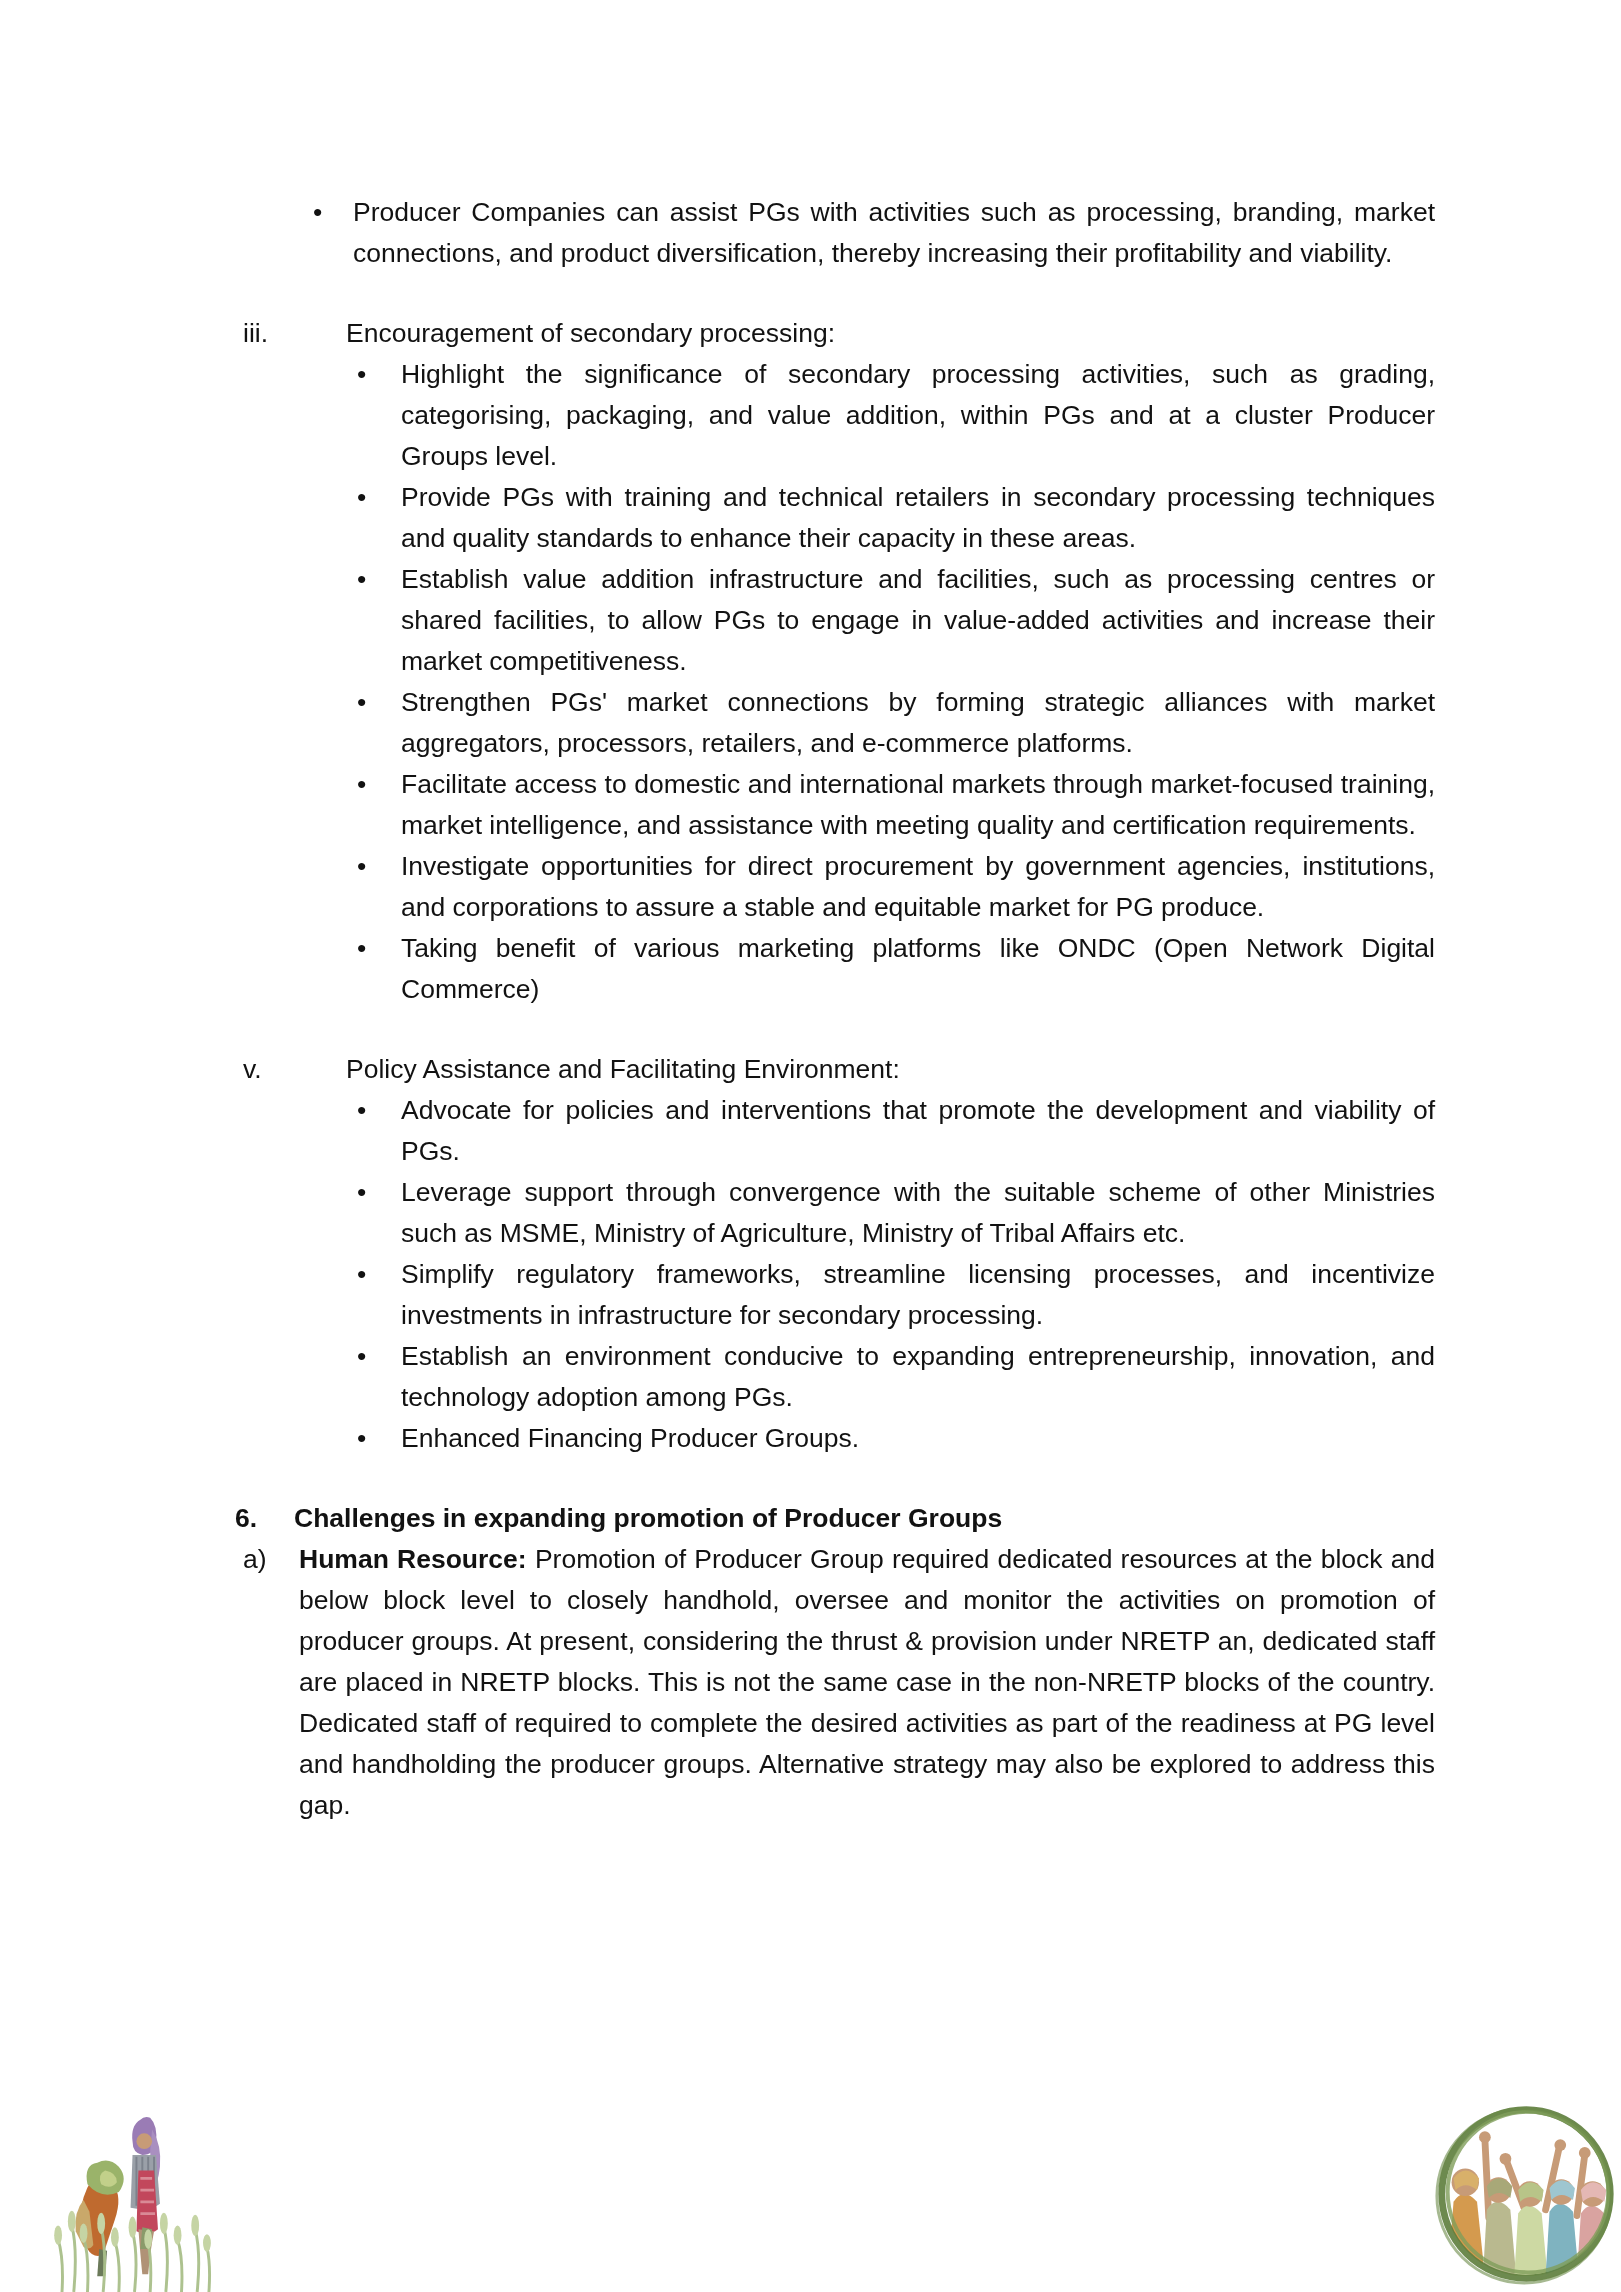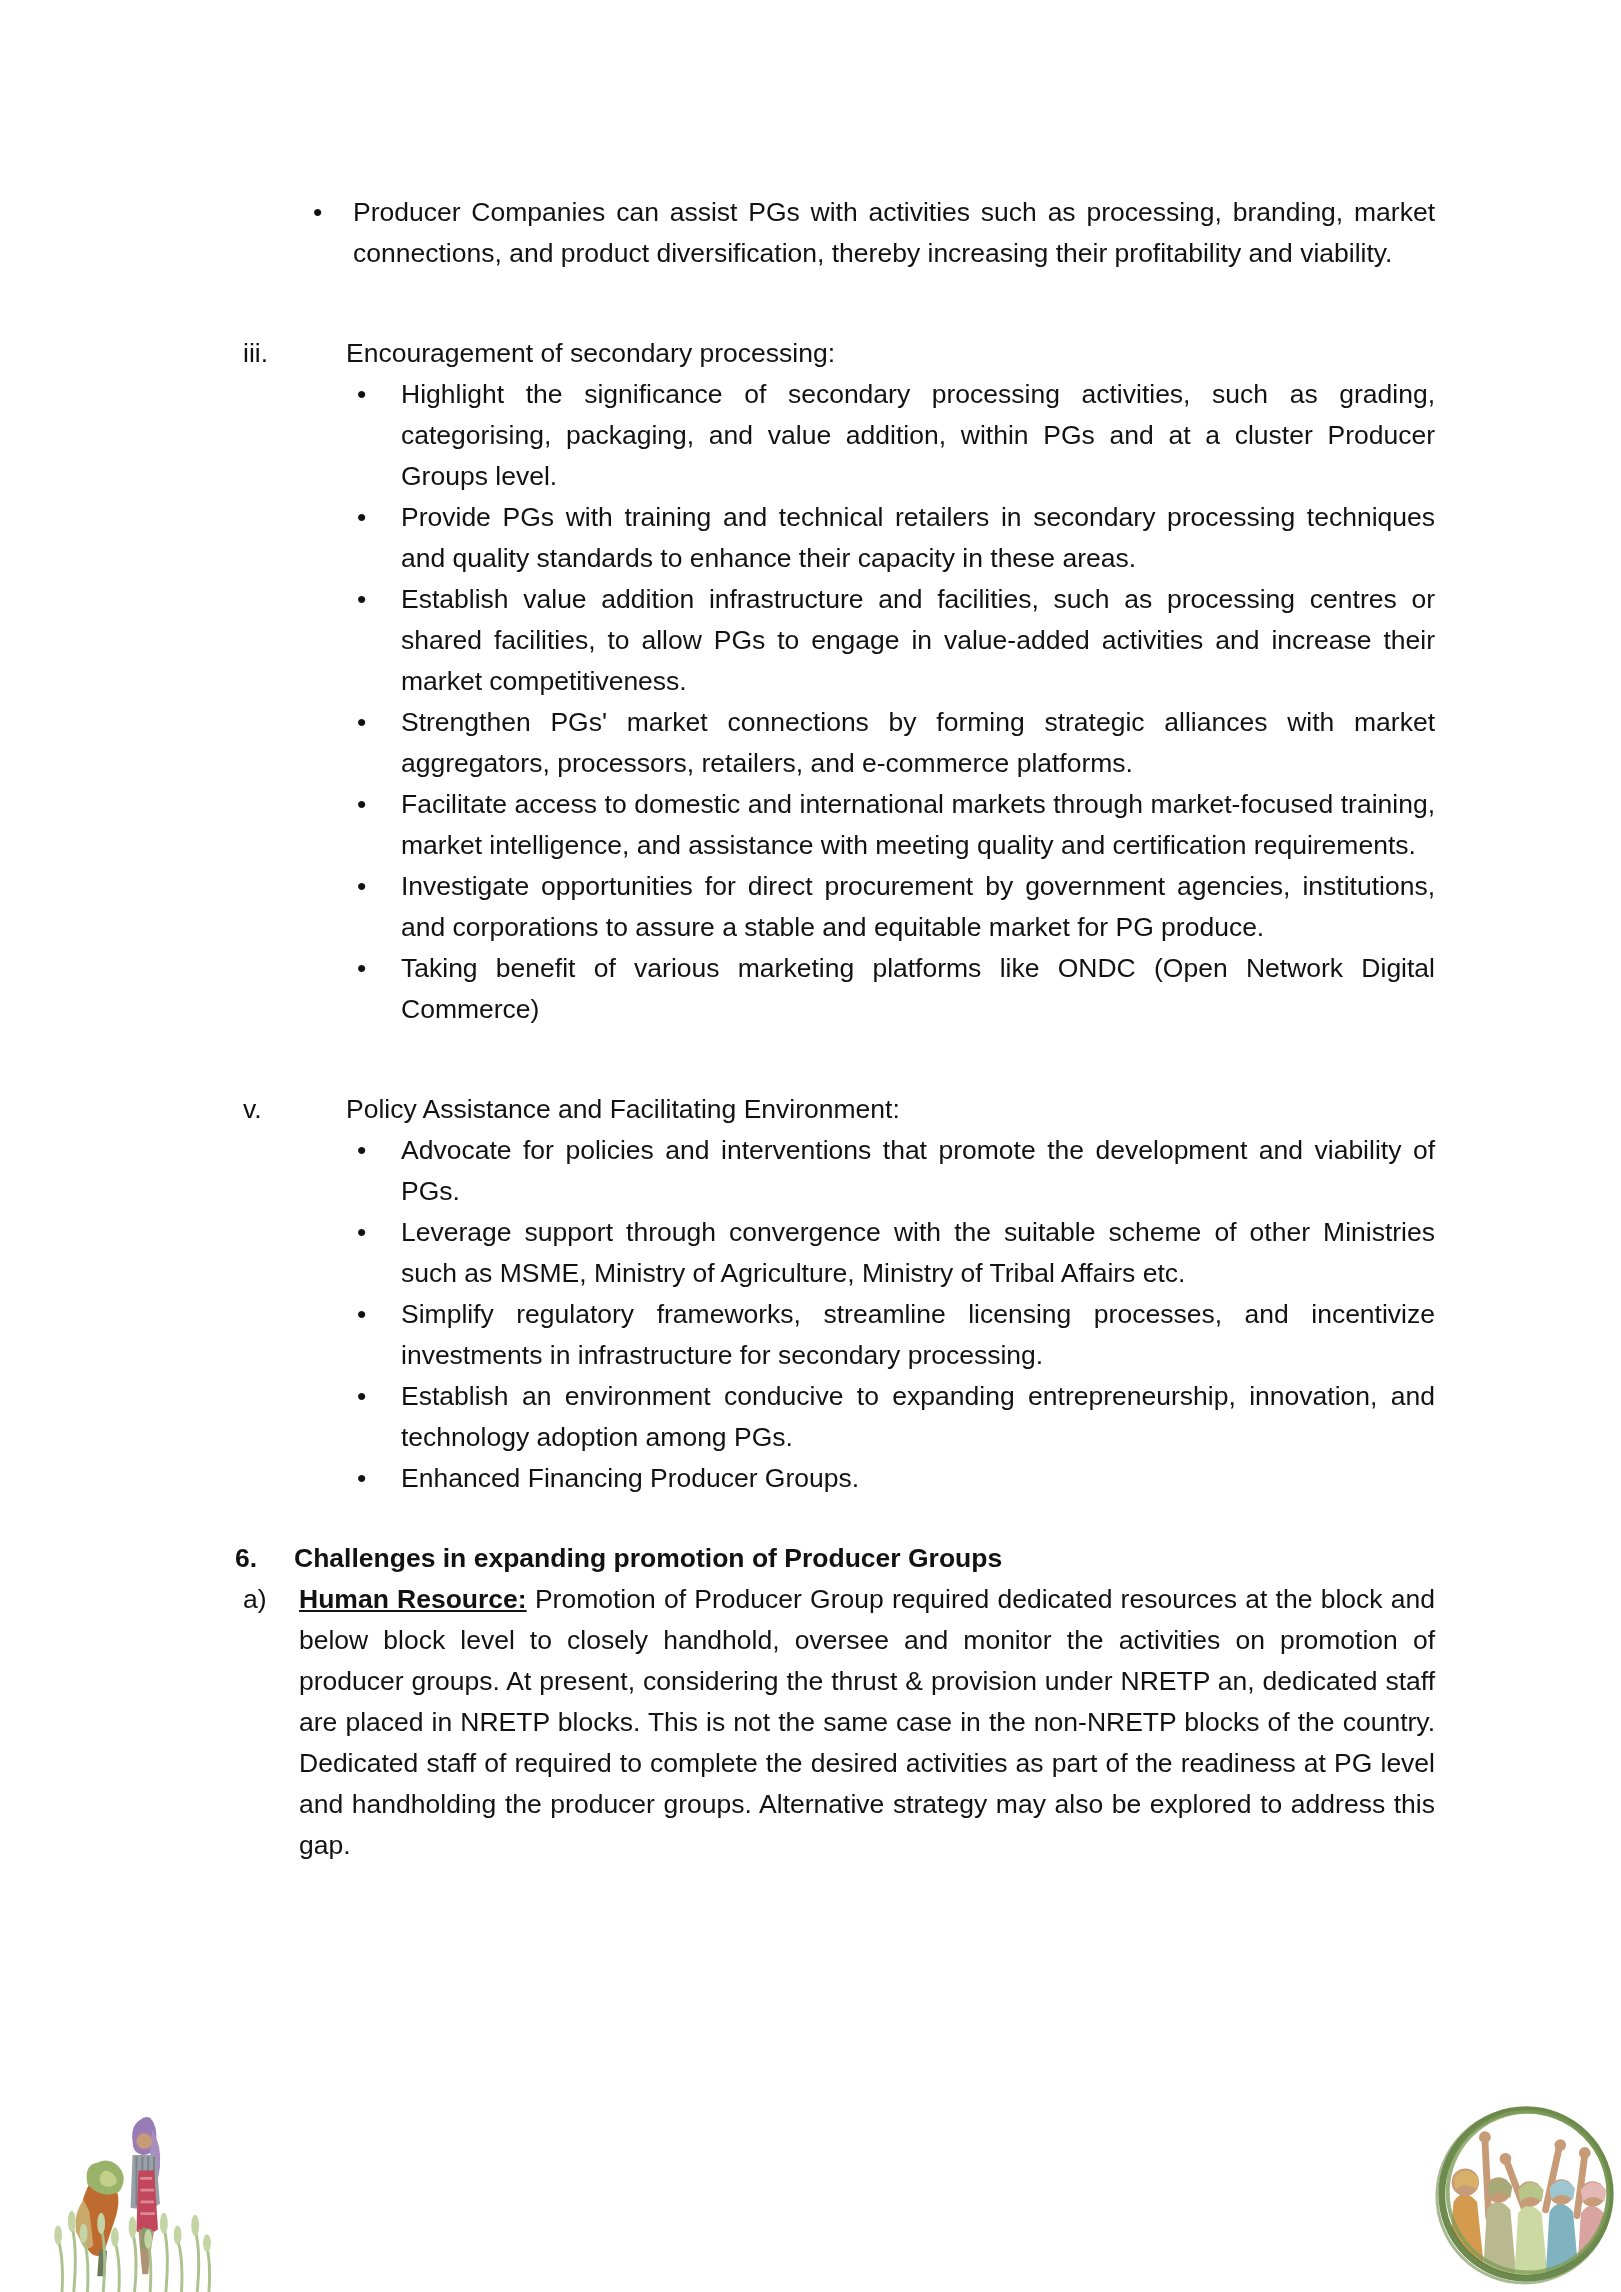--- a/index.html
+++ b/index.html
@@ -20,35 +20,35 @@
     padding:192px 186px 0 0;
   }
   .para{position:relative;margin:0;}
   .marker{position:absolute;top:0;white-space:nowrap;}
 
   
   .l1{margin-left:353px;}
   .l1 .marker{left:-40px;}
 
   
-  .sec{margin-left:346px;margin-top:59px;text-align:left;}
+  .sec{margin-left:346px;margin-top:39px;text-align:left;}
   .sec .marker{left:-103px;}
 
   
   .l2{margin-left:401px;}
   .l2 .marker{left:-44px;}
 
   
   .h6{margin-left:294px;margin-top:39px;font-weight:bold;text-align:left;}
   .h6 .marker{left:-59px;}
 
   
   .ia{margin-left:299px;}
   .ia .marker{left:-56px;font-weight:normal;}
-  .ia b{font-weight:bold;text-decoration:underline;}
+  .ia b{font-weight:bold;}
 
   .photo-left{position:absolute;left:54px;top:2102px;}
   .logo-right{position:absolute;left:1430px;top:2100px;}
 </style>
 </head>
 <body>
 
 <div class="page">
 
   <div class="doc">

